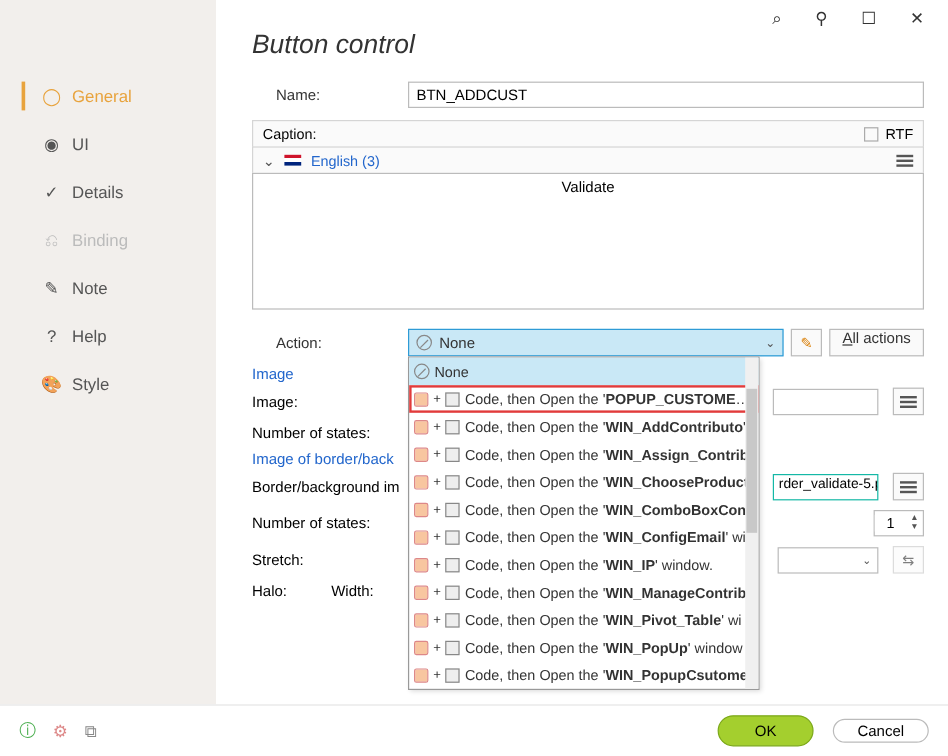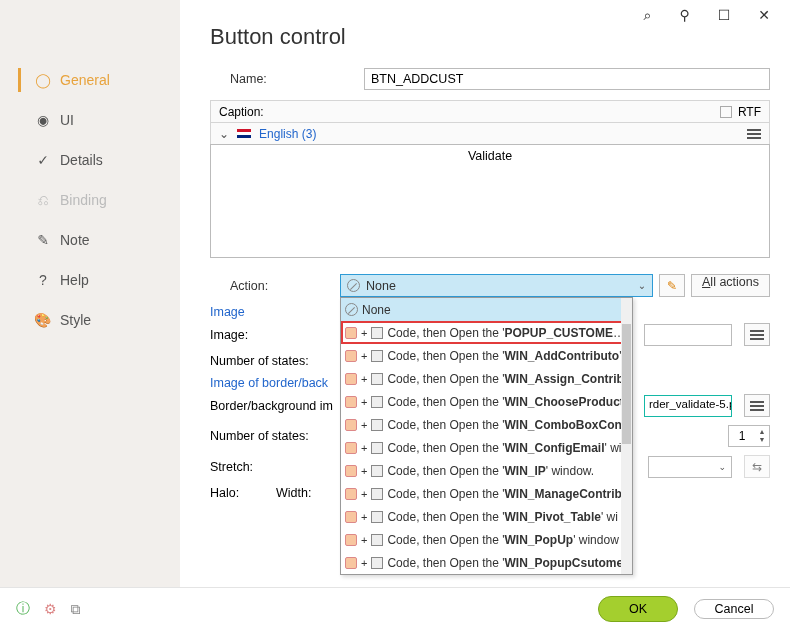--- a/index.html
+++ b/index.html
@@ -8,25 +8,25 @@
 .titlebar { position: absolute; top: 0; right: 0; height: 30px; display: flex; gap: 28px; padding-right: 20px; align-items: center; }
 .titlebar span { font-size: 14px; color: #333; cursor: pointer; }
 
 .sidebar { position: absolute; left: 0; top: 0; width: 180px; height: 587px; background: #f2efec; padding-top: 60px; }
 .nav-item { display: flex; align-items: center; gap: 10px; padding: 12px 0 12px 36px; font-size: 14px; color: #555; cursor: pointer; position: relative; }
 .nav-item.active { color: #E8A33D; }
 .nav-item.active::before { content: ""; position: absolute; left: 18px; top: 8px; bottom: 8px; width: 3px; background: #E8A33D; }
 .nav-icon { width: 14px; height: 14px; display: inline-flex; align-items: center; justify-content: center; }
 
 .main { position: absolute; left: 180px; top: 0; right: 0; height: 587px; padding: 20px 20px 0 30px; }
-.page-title { font-size: 22px; font-weight: 300; color: #333; margin: 4px 0 18px 0; }
+.page-title { font-size: 22px; font-weight: 300; color: #333; margin: 4px 0 18px 0; font-style: italic; }
 
 .row { display: flex; align-items: center; margin-bottom: 6px; font-size: 12.5px; color: #333; }
 .row-label { width: 110px; flex-shrink: 0; margin-left: 20px; }
-.text-input { flex: 1; border: 1px solid #bbb; padding: 3px 6px; font-size: 12.5px; height: 22px; background: #fff; margin-left: 24px; }
+.text-input { flex: 1; border: 1px solid #bbb; padding: 3px 6px; font-size: 12.5px; height: 22px; background: #fff; }
 
 .caption-header { display: flex; justify-content: space-between; align-items: center; border: 1px solid #d5d5d5; border-bottom: none; background: #fafafa; height: 22px; padding: 0 8px; font-size: 12px; }
 .lang-bar { display: flex; align-items: center; gap: 8px; border: 1px solid #d5d5d5; border-bottom: none; background: #fafafa; height: 22px; padding: 0 8px; font-size: 12px; }
 .lang-bar .chev { color: #555; }
 .lang-link { color: #2266cc; text-decoration: none; }
 .caption-body { border: 1px solid #bbb; height: 114px; padding: 4px 6px; font-size: 12.5px; background: #fff; text-align: center; }
 
 .section-head { color: #2266cc; font-size: 12.5px; margin: 8px 0 4px 0; }
 
 .action-row { display: flex; align-items: center; gap: 6px; }

